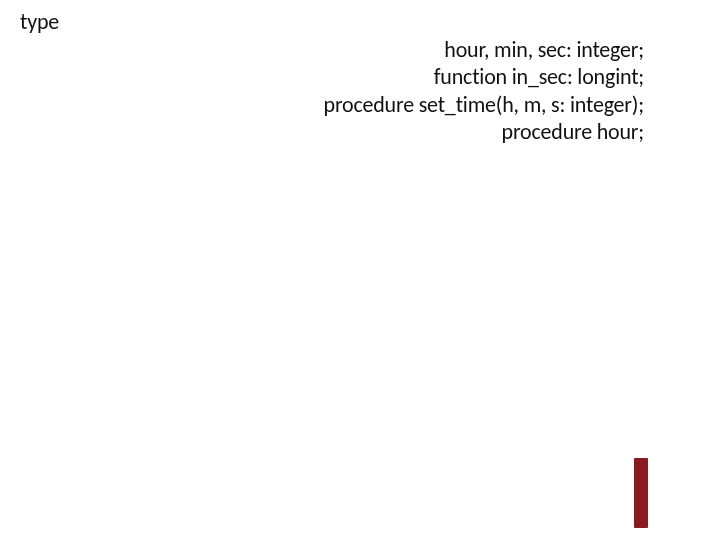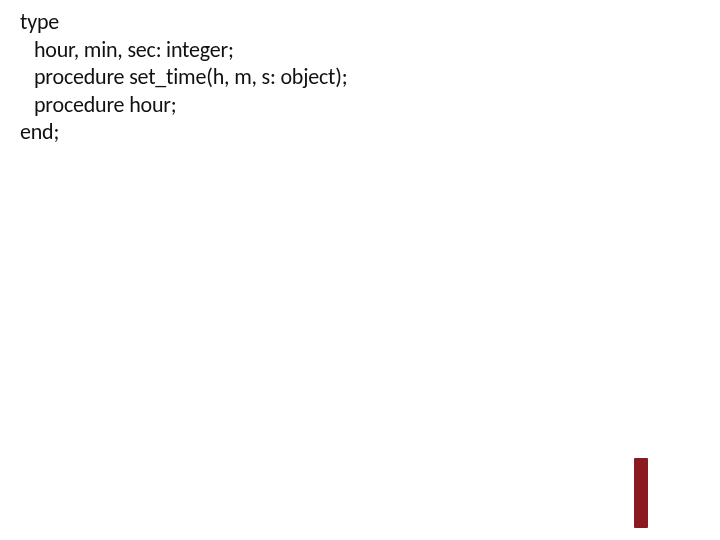--- a/index.html
+++ b/index.html
@@ -25,36 +25,37 @@
     color: #111;
     font-size: 22px;
     line-height: 1.25;
     letter-spacing: -0.2px;
   }
   .line {
     white-space: pre;
   }
   .indent {
     padding-left: 14px;
+    text-align: right;
   }
   .accent-bar {
     position: absolute;
     right: 16px;
     bottom: 12px;
     width: 14px;
     height: 70px;
     background: #8a1a1f;
     border-radius: 1px;
   }
 </style>
 </head>
 <body>
 
 <div class="slide">
   <div class="code-block">
     <div class="line">type</div>
     <div class="line indent">hour, min, sec: integer;</div>
-    <div class="line indent">procedure set_time(h, m, s: object);</div>
+    <div class="line indent">function in_sec: longint;</div>
+    <div class="line indent">procedure set_time(h, m, s: integer);</div>
     <div class="line indent">procedure hour;</div>
-    <div class="line">end;</div>
   </div>
   <div class="accent-bar"></div>
 </div>
 
 </body></html>

